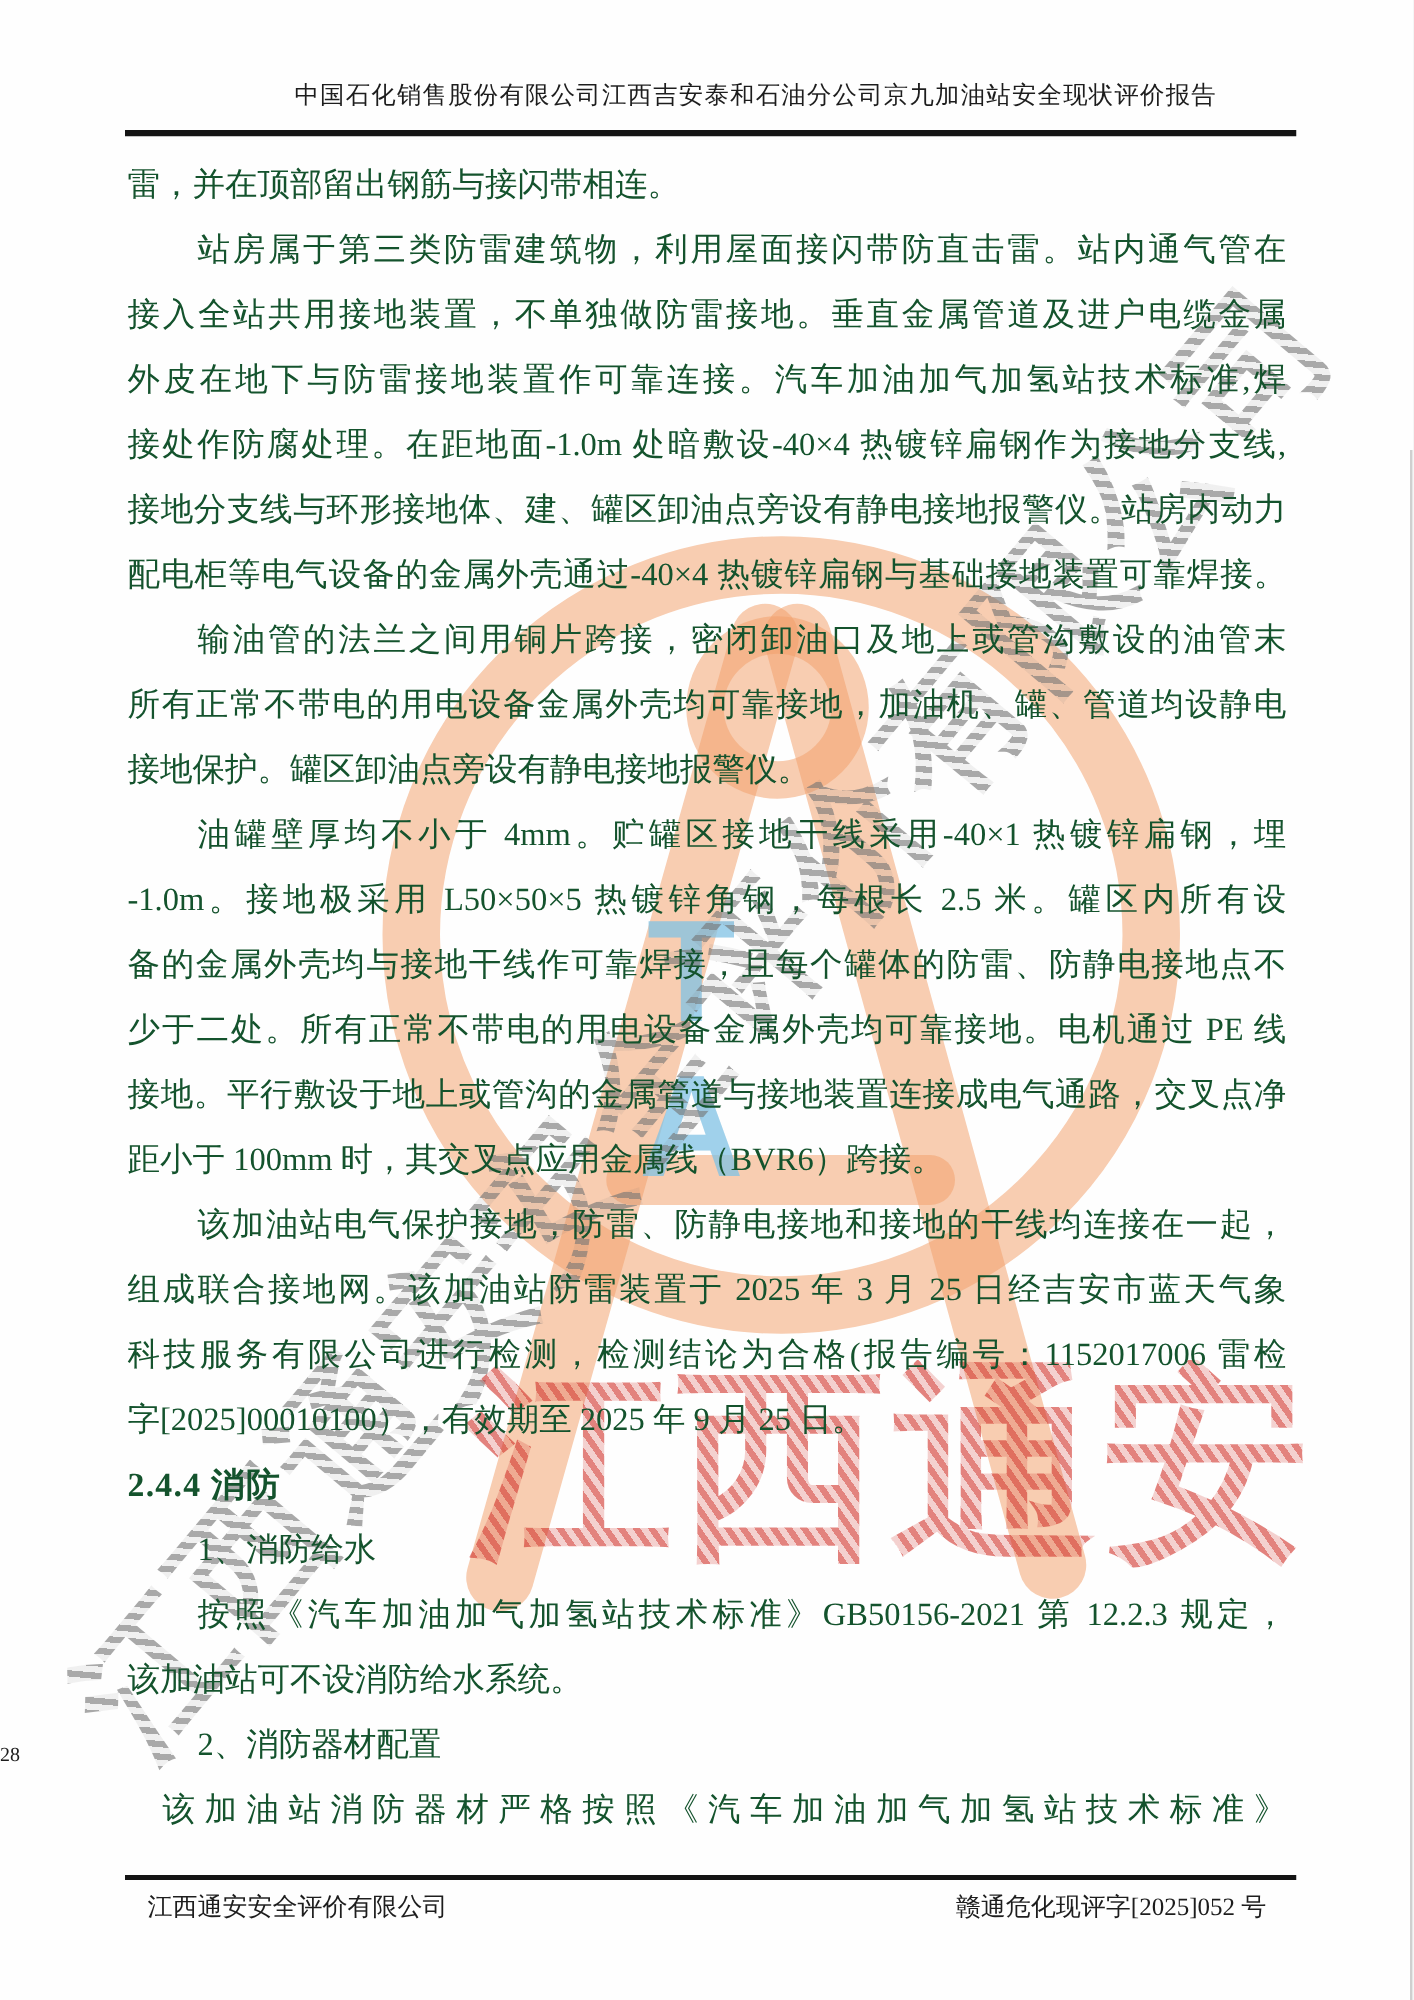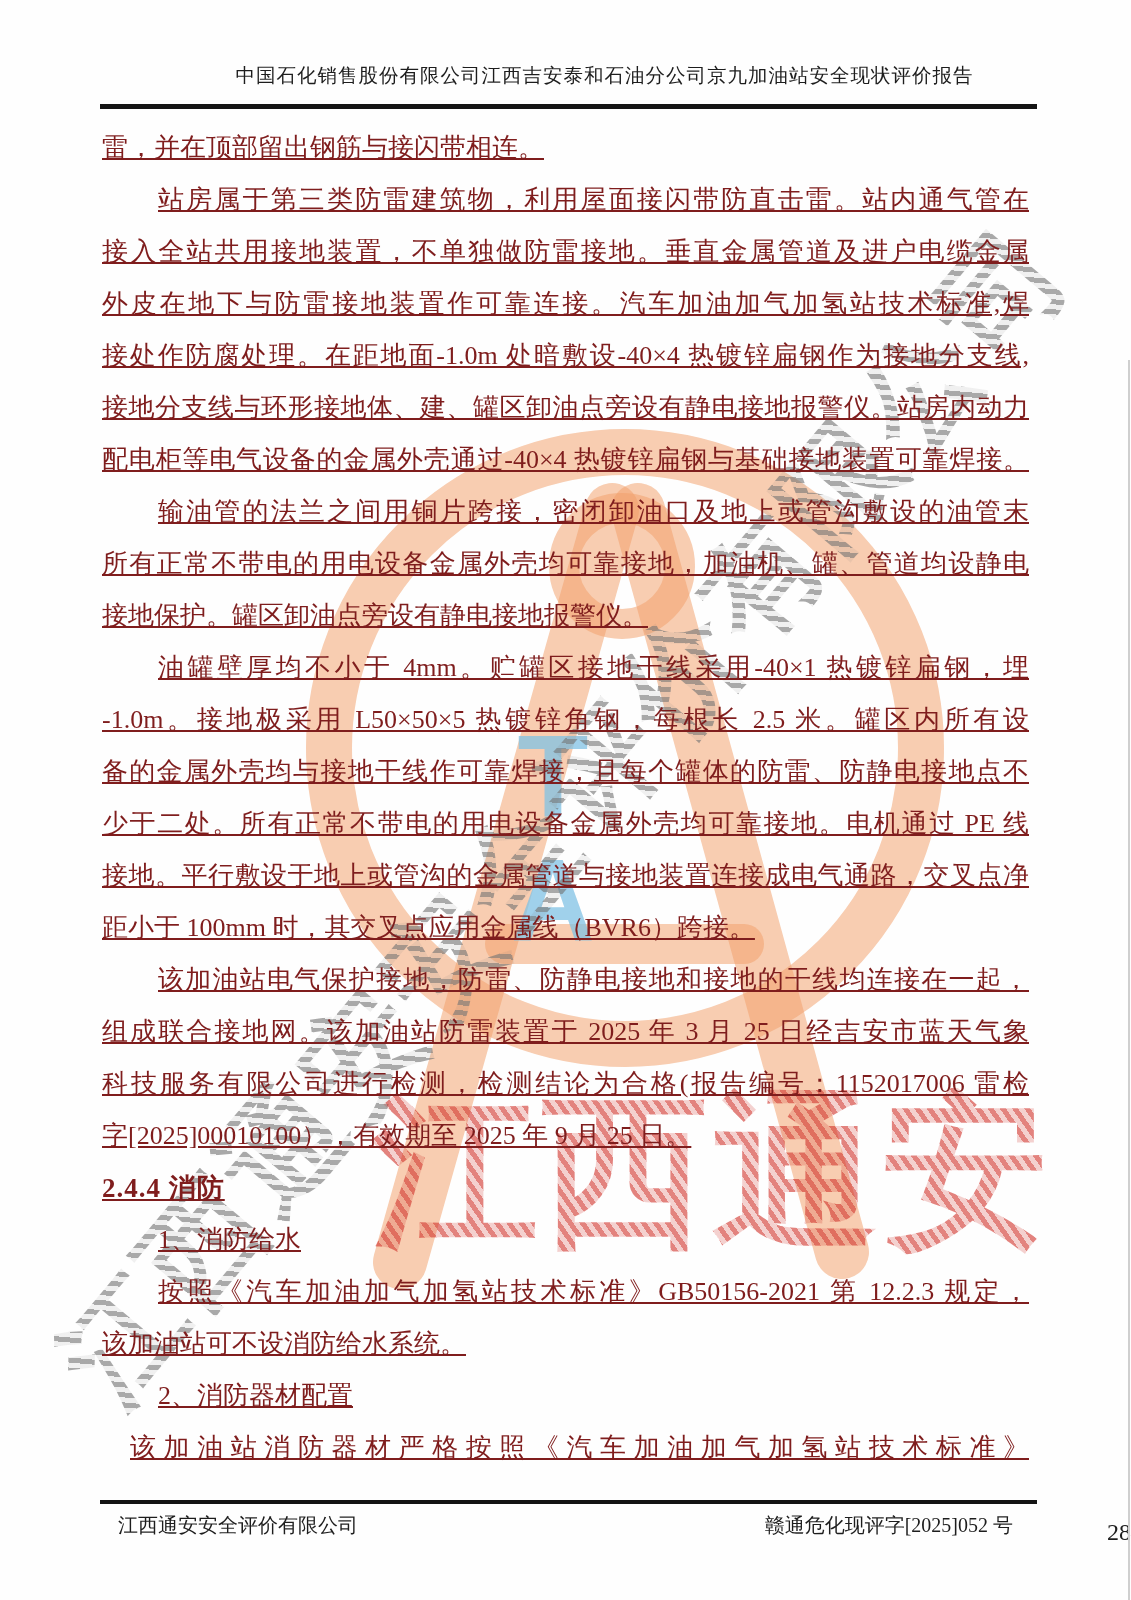--- a/index.html
+++ b/index.html
@@ -55,29 +55,29 @@
   
   .content{position:absolute;inset:0;z-index:10;}
   .header-title{
     position:absolute;top:62px;left:0;width:100%;
     text-align:center;font-size:19.5px;letter-spacing:1px;color:#1d1d1d;margin-left:39px;
   }
   .header-rule{position:absolute;top:104px;left:100px;width:937px;height:5px;background:#141414;}
   .body-block{position:absolute;top:122px;left:102px;width:927px;}
   .line{
     height:52px;line-height:52px;font-size:26px;
-    white-space:nowrap;text-align:left;color:#7f1d1d;text-decoration:underline;
+    white-space:nowrap;text-align:left;color:#14532d;
   }
   .line.just{white-space:normal;text-align:justify;text-align-last:justify;height:52px;overflow:hidden;}
   .line.indent{text-indent:56px;}
   .line.indent-sm{text-indent:28px;}
   .line.heading{font-weight:bold;font-size:27px;letter-spacing:1px;}
   .page-number{
-    position:absolute;top:1519px;left:0;width:100%;
-    text-align:right;font-size:24px;color:#1d1d1d;
+    position:absolute;top:1396px;left:0;width:100%;
+    text-align:left;font-size:16px;color:#1d1d1d;
   }
   .footer-rule{position:absolute;top:1500px;left:100px;width:937px;height:4px;background:#141414;}
   .footer-row{
     position:absolute;top:1512px;left:118px;right:118px;
     display:flex;justify-content:space-between;
     font-size:20px;color:#1d1d1d;
   }
   .scan-edge{position:absolute;top:360px;right:1px;width:2px;height:1240px;background:#cfcfcf;z-index:11;}
 </style>
 </head>

